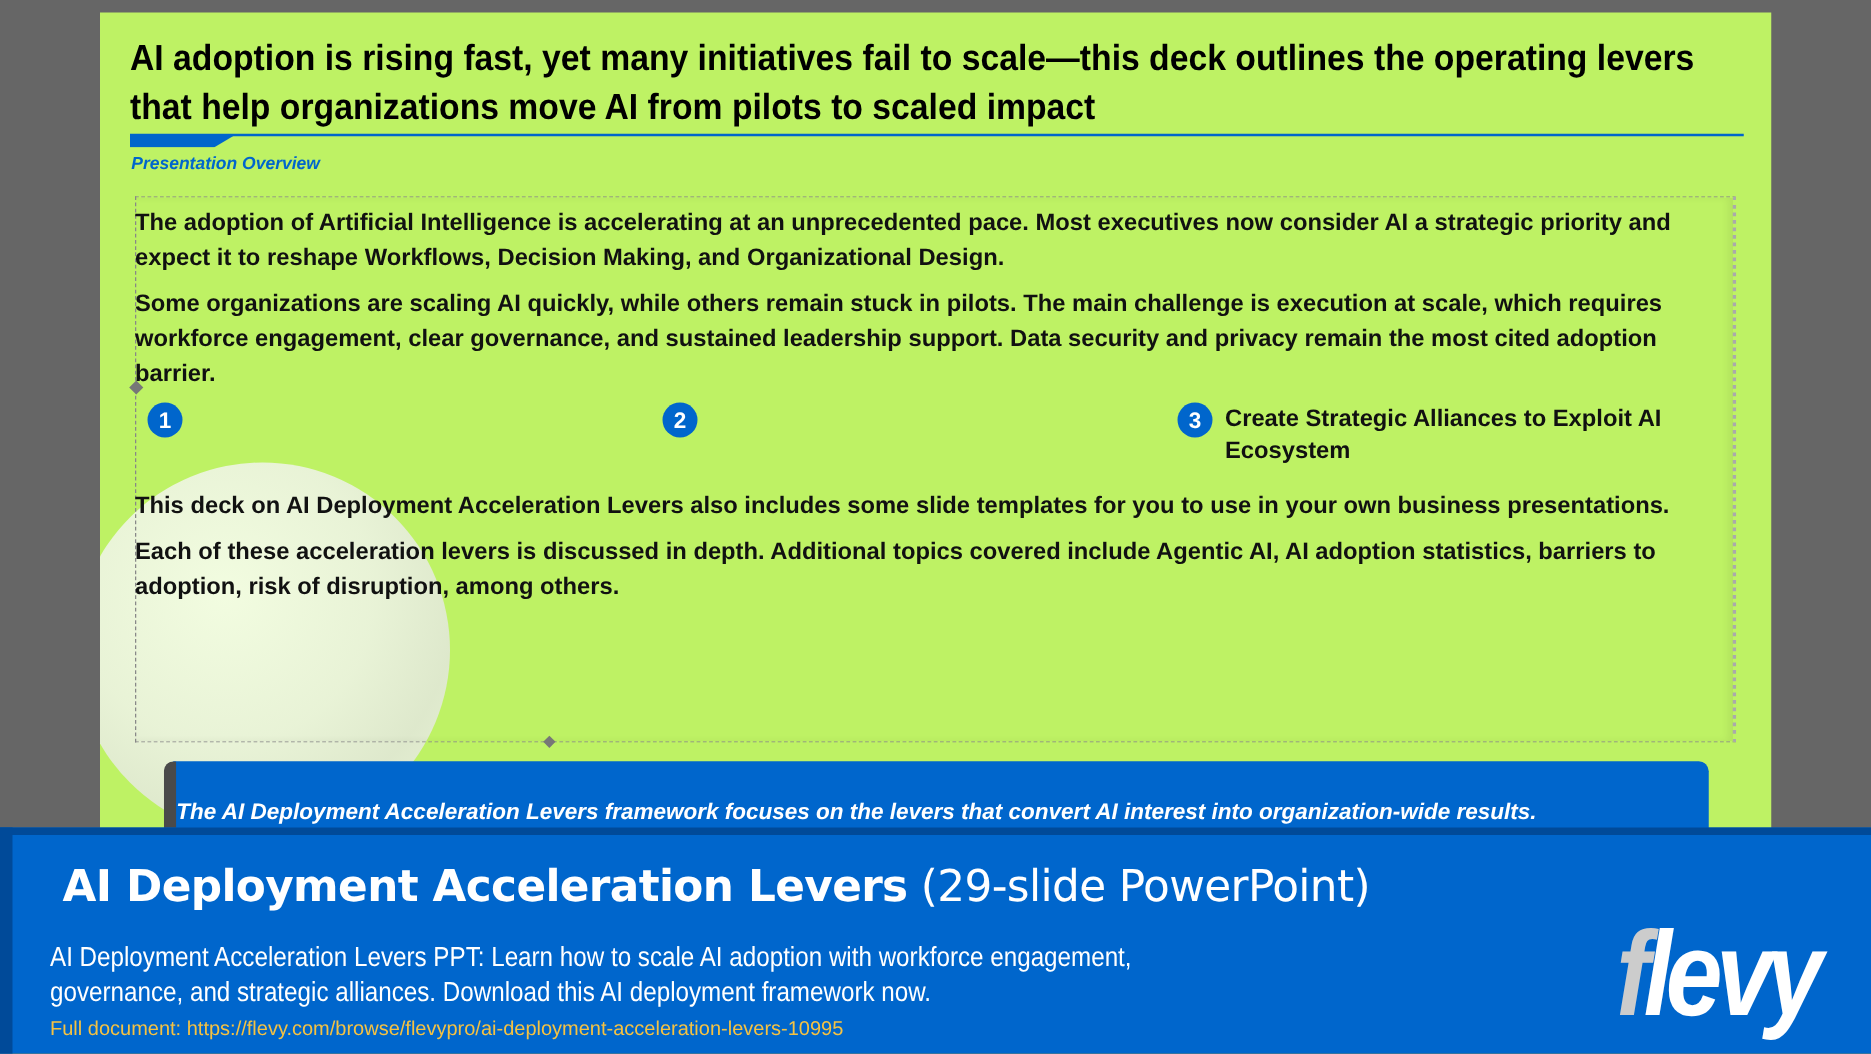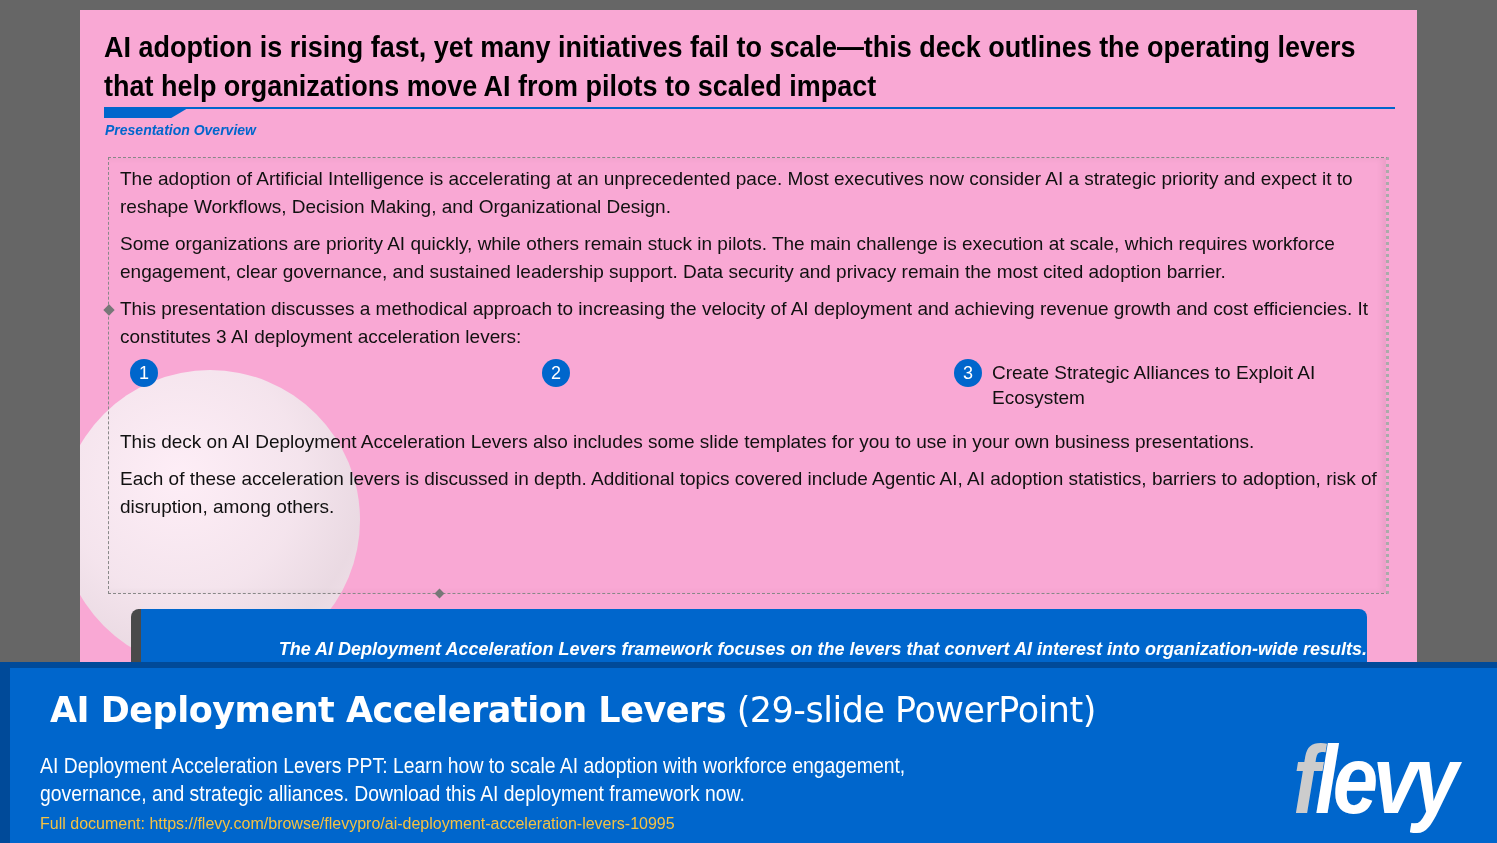--- a/index.html
+++ b/index.html
@@ -1,21 +1,21 @@
 <!DOCTYPE html>
 <html><head>
 <meta charset="utf-8">
 <style>
   * { box-sizing: border-box; margin: 0; padding: 0; }
   html, body { width: 1497px; height: 843px; overflow: hidden; }
   body { background: #666666; position: relative; font-family: "Liberation Sans", sans-serif; }
 
   .slide {
     position: absolute; left: 80px; top: 10px; width: 1337px; height: 660px;
-    background: #f9a8d4; overflow: hidden;
+    background: #bef264; overflow: hidden;
   }
   .globe {
     position: absolute; left: -20px; top: 360px; width: 300px; height: 300px;
     border-radius: 50%;
     background: radial-gradient(circle at 40% 35%, #ffffff 0%, #f3f3f3 45%, #e6e6e6 70%, #f7f7f7 100%);
     opacity: 0.8;
   }
   .slide-title {
     position: absolute; left: 24px; top: 18px; width: 1290px;
     font-size: 29px; font-weight: bold; line-height: 39px; color: #000;
@@ -32,22 +32,22 @@
   .section-label {
     position: absolute; left: 25px; top: 112px;
     font-size: 14px; font-weight: bold; font-style: italic; color: #0066cc;
   }
   .overview-box {
     position: absolute; left: 28px; top: 147px; width: 1281px; height: 437px;
     border: 1px dashed #888; border-right: 3px dotted #aaa;
     box-shadow: inset -4px 0 6px rgba(0,0,0,0.06);
   }
   .overview-content {
-    position: absolute; left: 40px; top: 155px; width: 1260px;
-    font-size: 19px; font-weight: normal; color: #111; line-height: 28px;
+    position: absolute; left: 28px; top: 155px; width: 1260px;
+    font-size: 19px; font-weight: bold; color: #111; line-height: 28px;
   }
   .overview-content p { margin-bottom: 9px; }
   .levers { display: flex; margin: 6px 0 4px 10px; height: 64px; }
   .lever { display: flex; align-items: flex-start; width: 412px; line-height: 25px; }
   .lever-num {
     flex: 0 0 28px; width: 28px; height: 28px; border-radius: 50%;
     background: #0066cc; color: #fff; font-size: 18px; text-align: center; line-height: 28px;
     margin-right: 10px; margin-top: -1px;
   }
   .lever-text { width: 370px; }
@@ -57,21 +57,21 @@
   }
   .marker-bottom {
     position: absolute; left: 356px; top: 580px; width: 7px; height: 7px; background: #777;
     transform: rotate(45deg);
   }
   .callout {
     position: absolute; left: 51px; top: 599px; width: 1236px; height: 80px;
     background: #0066cc; border-radius: 8px; border-left: 10px solid #4a4a4a;
   }
   .callout-text {
-    position: absolute; left: 0; top: 30px; width: 100%; text-align: right;
+    position: absolute; left: 0; top: 30px; width: 100%; text-align: left;
     font-size: 18px; font-weight: bold; font-style: italic; color: #fff;
   }
 
   .footer {
     position: absolute; left: 0; top: 662px; width: 1497px; height: 181px;
     background: #0066cc; border-top: 6px solid #004a99; border-left: 10px solid #004a99;
   }
   .footer-title {
     position: absolute; left: 40px; top: 22px; font-size: 35px; color: #fff;
     font-family: "DejaVu Sans", sans-serif; letter-spacing: -0.5px;
@@ -107,22 +107,21 @@
   <div class="title-rule-accent"></div>
 
   <div class="section-label">Presentation Overview</div>
 
   <div class="overview-box"></div>
   <div class="marker-left"></div>
   <div class="marker-bottom"></div>
 
   <div class="overview-content">
     <p>The adoption of Artificial Intelligence is accelerating at an unprecedented pace. Most executives now consider AI a strategic priority and expect it to reshape Workflows, Decision Making, and Organizational Design.</p>
-    <p>Some organizations are priority AI quickly, while others remain stuck in pilots. The main challenge is execution at scale, which requires workforce engagement, clear governance, and sustained leadership support. Data security and privacy remain the most cited adoption barrier.</p>
-    <p>This presentation discusses a methodical approach to increasing the velocity of AI deployment and achieving revenue growth and cost efficiencies. It constitutes 3 AI deployment acceleration levers:</p>
+    <p>Some organizations are scaling AI quickly, while others remain stuck in pilots. The main challenge is execution at scale, which requires workforce engagement, clear governance, and sustained leadership support. Data security and privacy remain the most cited adoption barrier.</p>
     <div class="levers">
       <div class="lever">
         <span class="lever-num">1</span>
       </div>
       <div class="lever">
         <span class="lever-num">2</span>
       </div>
       <div class="lever">
         <span class="lever-num">3</span>
         <span class="lever-text">Create Strategic Alliances to Exploit AI Ecosystem</span>

